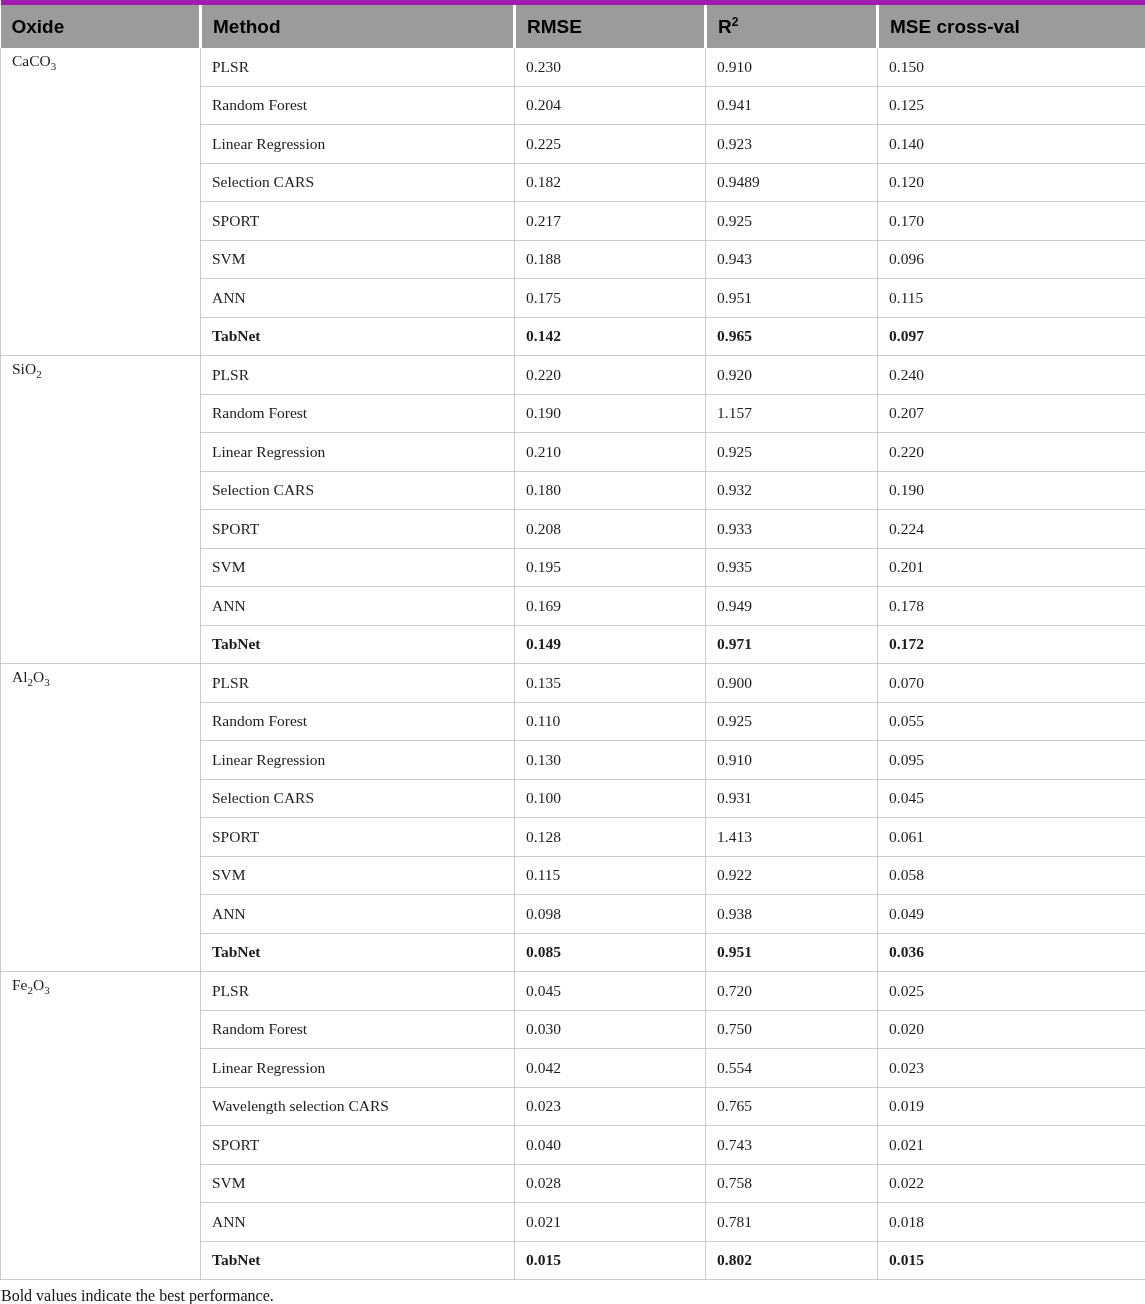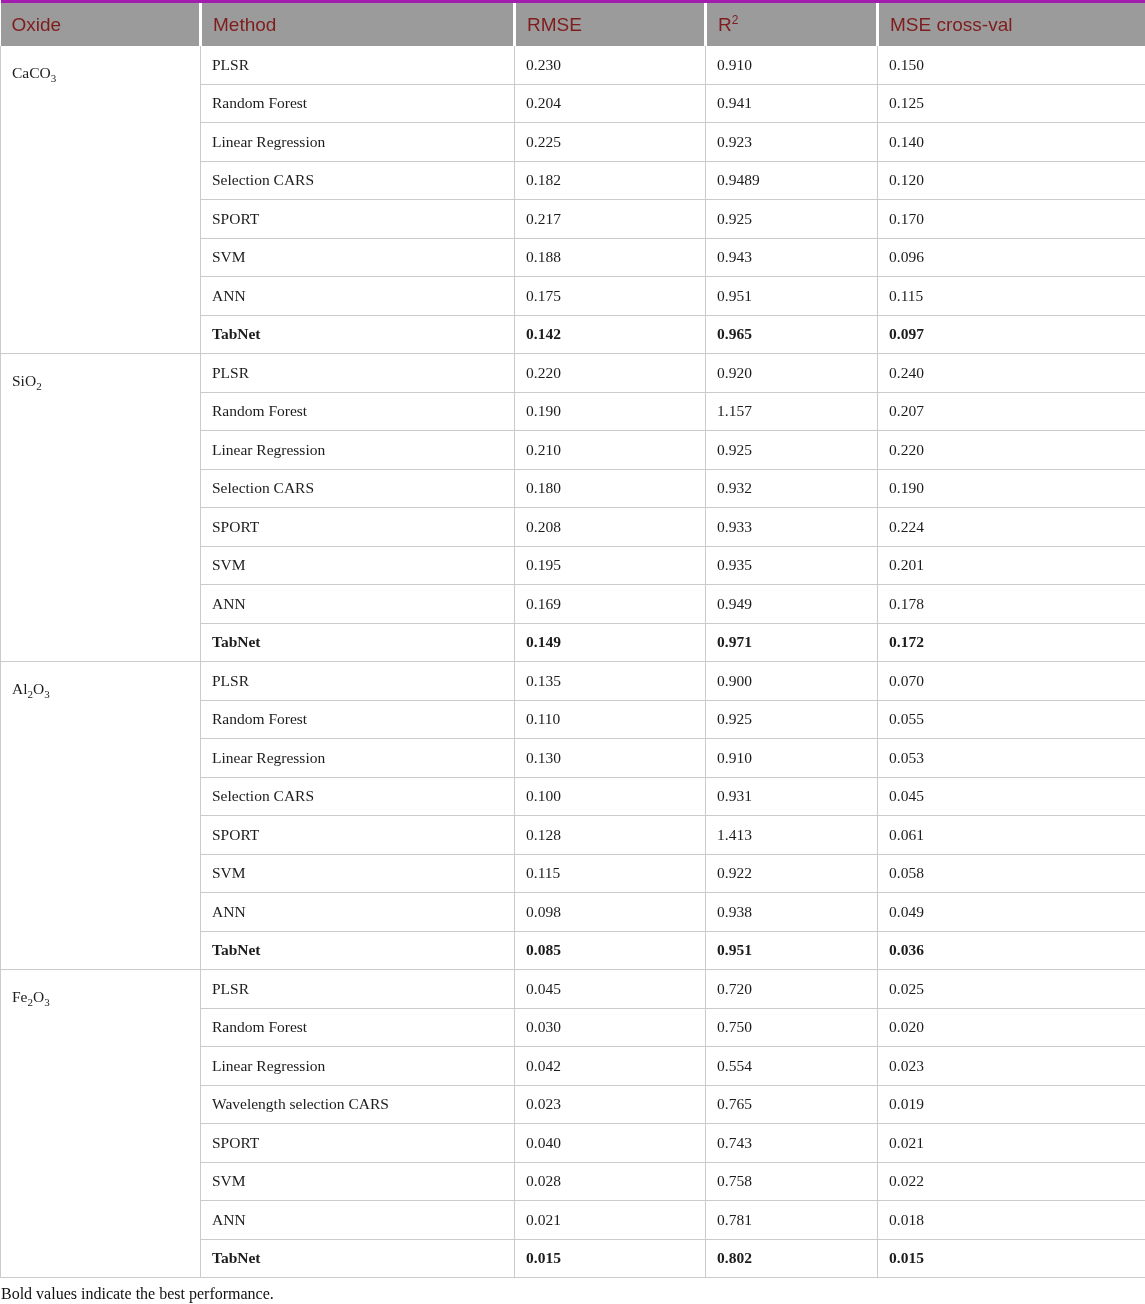--- a/index.html
+++ b/index.html
@@ -12,28 +12,28 @@
     font-family: "Liberation Serif", serif;
     color: #1c1c1c;
   }
   table {
     border-collapse: collapse;
     table-layout: fixed;
     width: 1145px;
   }
   thead th {
     background: #9b9b9b;
-    color: #7f1d1d;
+    color: #000000;
     font-family: "Liberation Sans", sans-serif;
-    font-weight: 400;
+    font-weight: 700;
     font-size: 19px;
     text-align: left;
     padding: 0 0 0 11px;
     height: 43px;
-    border-top: 3px solid #a21caf;
+    border-top: 5px solid #a21caf;
     vertical-align: middle;
   }
   thead th + th {
     border-left: 3px solid #ffffff;
   }
   thead th sup {
     font-size: 12px;
     line-height: 0;
   }
   tbody td {
@@ -42,21 +42,21 @@
     padding: 0 0 0 11px;
     height: 37.5px;
     vertical-align: middle;
     background: #ffffff;
   }
   tbody tr:first-child td {
     border-top: none;
   }
   tbody td.oxide {
     vertical-align: top;
-    padding-top: 18px;
+    padding-top: 4px;
   }
   tbody td sub {
     font-size: 11px;
     line-height: 0;
   }
   tr.best td {
     font-weight: 700;
     margin-top: 12px;
   }
   .footnote {
@@ -195,21 +195,21 @@
       <tr>
         <td>Random Forest</td>
         <td>0.110</td>
         <td>0.925</td>
         <td>0.055</td>
       </tr>
       <tr>
         <td>Linear Regression</td>
         <td>0.130</td>
         <td>0.910</td>
-        <td>0.053</td>
+        <td>0.095</td>
       </tr>
       <tr>
         <td>Selection CARS</td>
         <td>0.100</td>
         <td>0.931</td>
         <td>0.045</td>
       </tr>
       <tr>
         <td>SPORT</td>
         <td>0.128</td>

